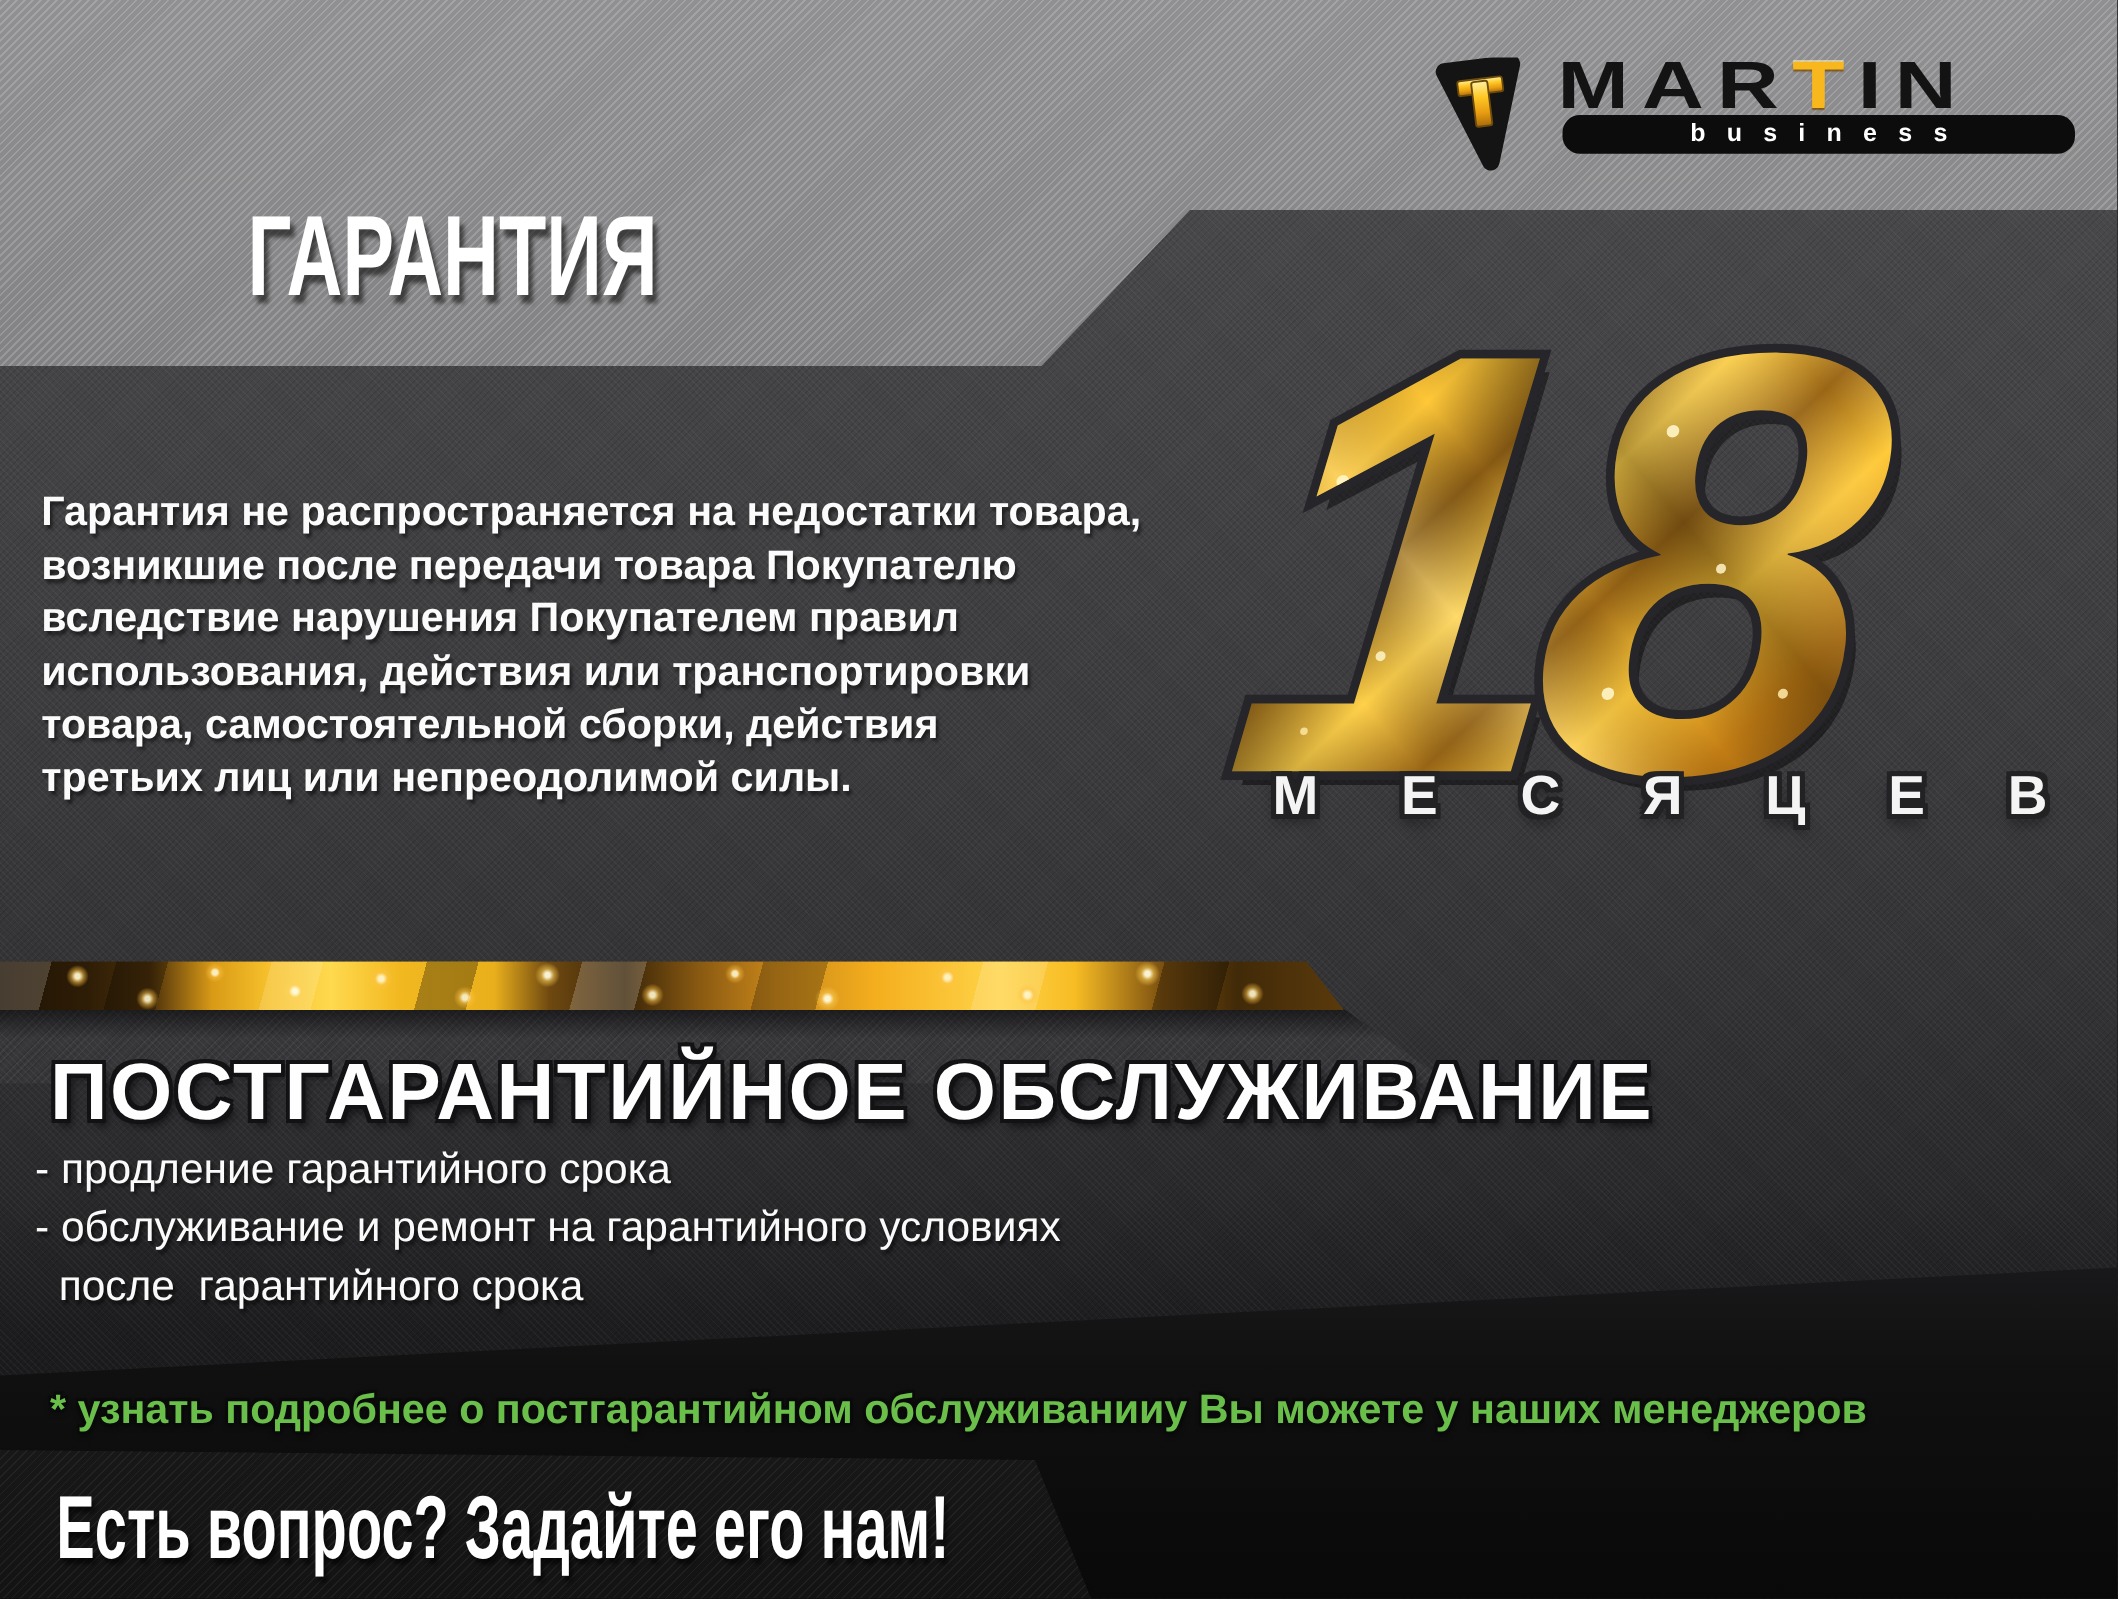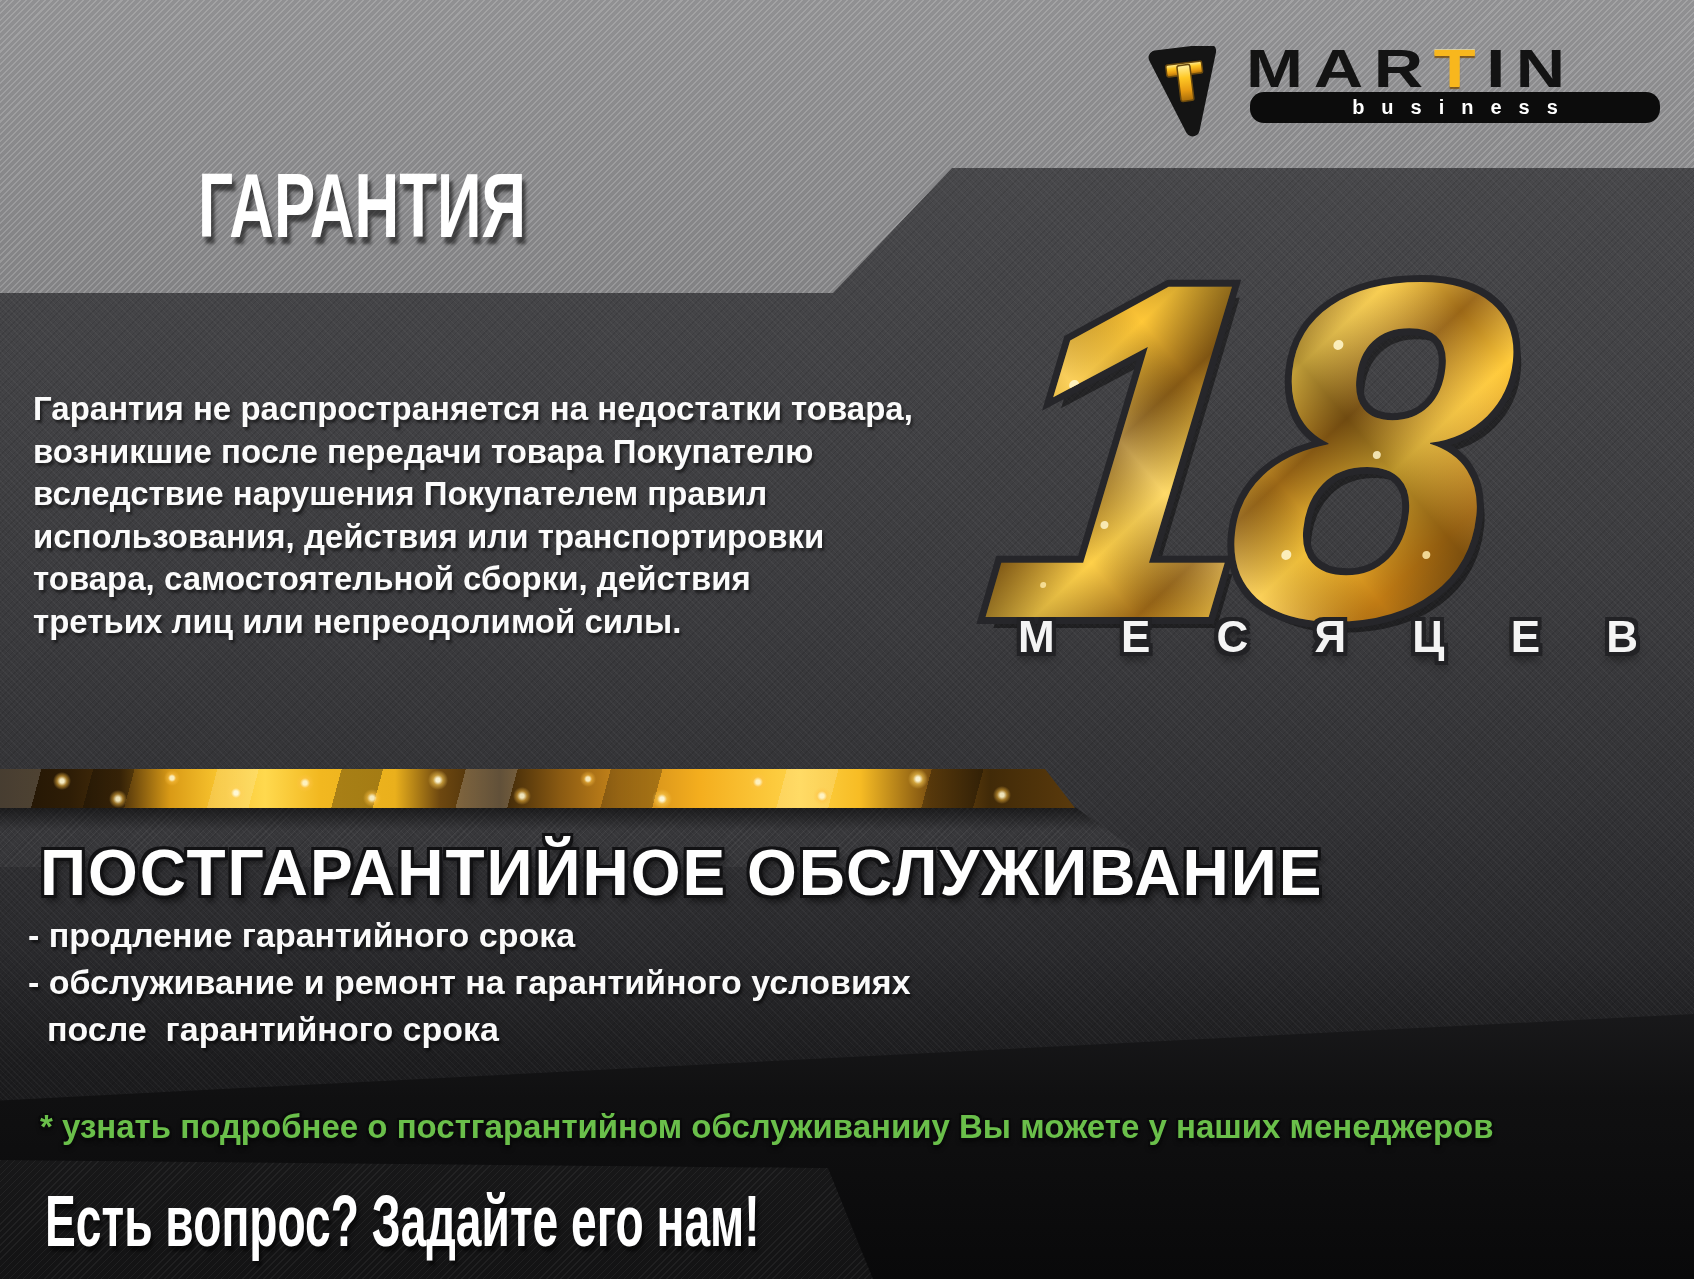--- a/index.html
+++ b/index.html
@@ -94,21 +94,21 @@
     font-size:44px;font-weight:700;letter-spacing:27px;
     text-shadow:-4px -4px 0 #222225,4px -4px 0 #222225,-4px 4px 0 #222225,4px 4px 0 #222225,-4px 0 0 #222225,4px 0 0 #222225,0 -4px 0 #222225,0 4px 0 #222225,0 7px 10px rgba(0,0,0,.55);
   }
   .service-title{
     position:absolute;left:40px;top:836px;z-index:7;margin:0;color:#fefefe;white-space:nowrap;
     font-size:64px;font-weight:600;letter-spacing:2px;
     text-shadow:-3px -3px 0 #121214,3px -3px 0 #121214,-3px 3px 0 #121214,3px 3px 0 #121214,-3px 0 0 #121214,3px 0 0 #121214,0 -3px 0 #121214,0 3px 0 #121214,4px 6px 7px rgba(0,0,0,.6);
   }
   .service-list{
     position:absolute;left:28px;top:912px;width:1240px;z-index:7;color:#fafafa;
-    font-size:34px;font-weight:700;line-height:47px;white-space:pre-wrap;
+    font-size:34px;font-weight:400;line-height:47px;white-space:pre-wrap;
     text-shadow:2px 3px 3px rgba(0,0,0,0.6);
   }
   .note{
     position:absolute;left:40px;top:1108px;z-index:7;color:#6abf4a;white-space:nowrap;
     font-size:33px;font-weight:700;
     text-shadow:-2px -2px 0 #0a0a0b,2px -2px 0 #0a0a0b,-2px 2px 0 #0a0a0b,2px 2px 0 #0a0a0b,0 3px 5px rgba(0,0,0,.8);
   }
   .cta{position:absolute;left:45px;top:1186px;z-index:7;color:#fff;white-space:nowrap;text-align:center;}
   .cta .inner{
     display:inline-block;font-size:70px;font-weight:700;line-height:1;

